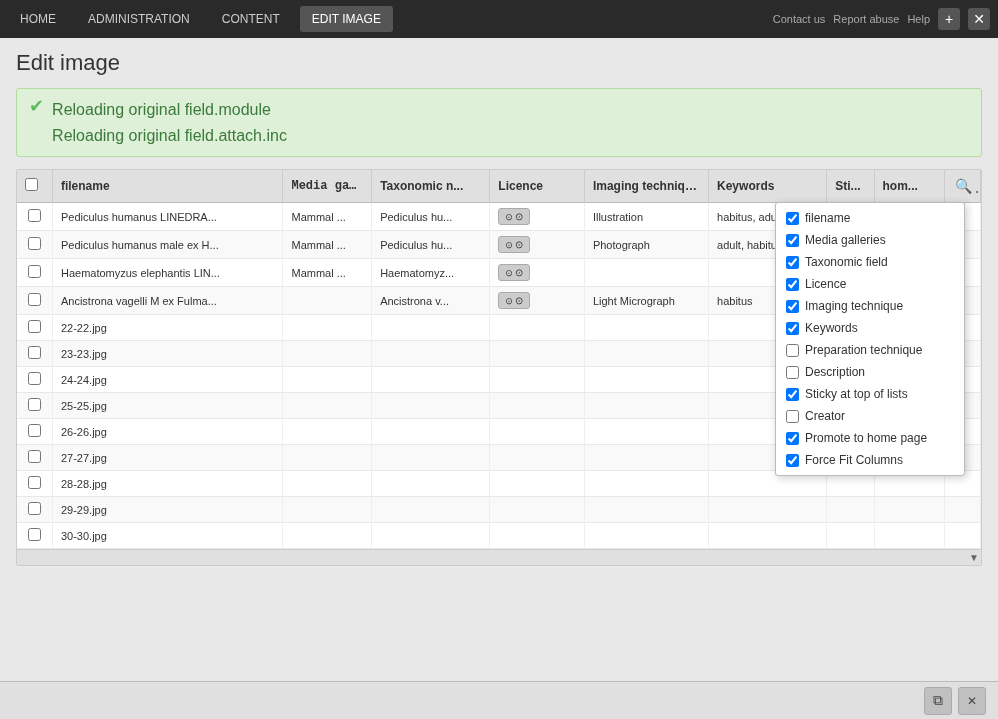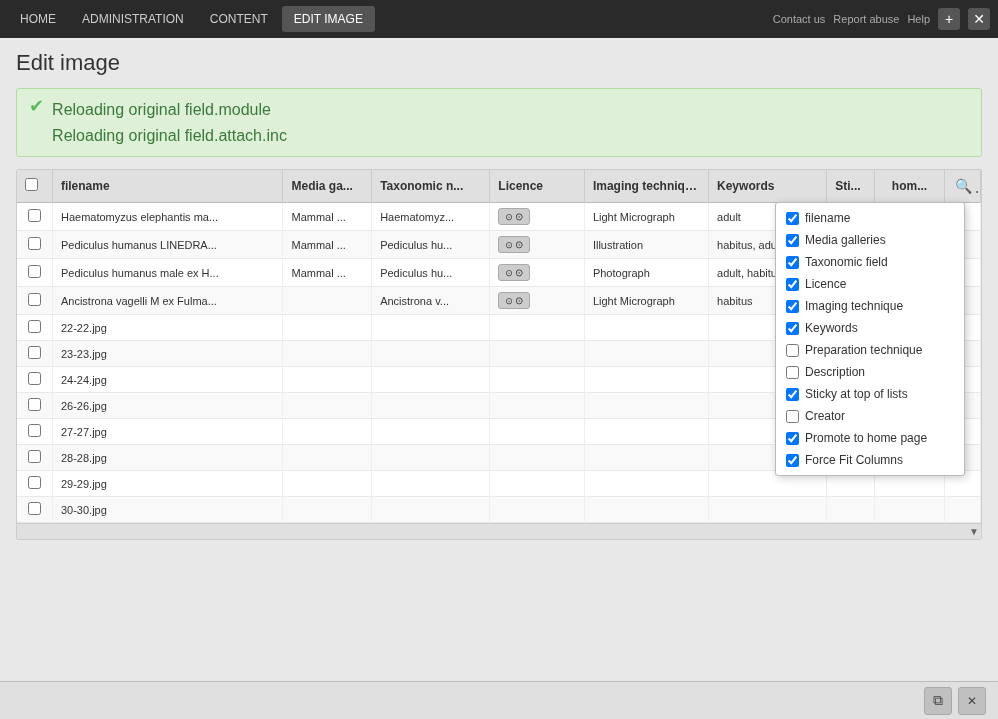--- a/index.html
+++ b/index.html
@@ -11,21 +11,21 @@
       height: 38px;
       display: flex;
       align-items: center;
       padding: 0 8px;
       gap: 4px;
       position: relative;
     }
     .topbar-nav {
       display: flex;
       align-items: flex-start;
-      gap: 2px;
+      gap: 8px;
       flex: 1;
     }
     .nav-item {
       color: #ccc;
       padding: 6px 12px;
       font-size: 12px;
       cursor: pointer;
       text-decoration: none;
       border-radius: 3px;
     }
@@ -116,27 +116,27 @@
       color: #333;
       border-right: 1px solid #ccc;
       white-space: nowrap;
       overflow: hidden;
       text-overflow: ellipsis;
     }
     .data-table thead th.check-col {
       width: 30px;
     }
     .data-table thead th.filename-col { width: 195px; }
-    .data-table thead th.mediaga-col { width: 75px; }
+    .data-table thead th.mediaga-col { width: 75px; font-family: Liberation Mono, monospace; }
     .data-table thead th.taxname-col { width: 100px; }
     .data-table thead th.licence-col { width: 80px; }
     .data-table thead th.imaging-col { width: 105px; }
     .data-table thead th.keywords-col { width: 100px; }
     .data-table thead th.sticky-col { width: 40px; }
-    .data-table thead th.home-col { width: 60px; text-align: center; }
+    .data-table thead th.home-col { width: 60px; }
     .data-table thead th.search-col { width: 30px; }
 
     .data-table tbody tr {
       border-bottom: 1px solid #e8e8e8;
     }
     .data-table tbody tr:nth-child(even) { background: #f9f9f9; }
     .data-table tbody td {
       padding: 5px 8px;
       font-size: 11px;
       color: #333;
@@ -357,35 +357,20 @@
             <th class="home-col">
               <span>hom...</span>
             </th>
             <th class="search-col">
               <button class="search-btn">🔍</button>
             </th>
           </tr>
         </thead>
         <tbody id="table-body">
 
-        <tr>
-              <td class="check-col"><input type="checkbox" class="cb" style=""></td>
-              <td>Haematomyzus elephantis ma...</td>
-              <td>Mammal ...</td>
-              <td>Haematomyz...</td>
-              <td><span class="licence-badge">
-                  <span class="cc-icon">⊙</span>
-                  <span>⊙</span>
-                </span></td>
-              <td>Light Micrograph</td>
-              <td>adult</td>
-              <td></td>
-              <td></td>
-              <td></td>
-            </tr>
             <tr>
               <td class="check-col"><input type="checkbox" class="cb" style=""></td>
               <td>Pediculus humanus LINEDRA...</td>
               <td>Mammal ...</td>
               <td>Pediculus hu...</td>
               <td><span class="licence-badge">
                   <span class="cc-icon">⊙</span>
                   <span>⊙</span>
                 </span></td>
               <td>Illustration</td>
@@ -404,20 +389,35 @@
                   <span>⊙</span>
                 </span></td>
               <td>Photograph</td>
               <td>adult, habitus</td>
               <td></td>
               <td></td>
               <td></td>
             </tr>
             <tr>
               <td class="check-col"><input type="checkbox" class="cb" style=""></td>
+              <td>Haematomyzus elephantis LIN...</td>
+              <td>Mammal ...</td>
+              <td>Haematomyz...</td>
+              <td><span class="licence-badge">
+                  <span class="cc-icon">⊙</span>
+                  <span>⊙</span>
+                </span></td>
+              <td></td>
+              <td></td>
+              <td></td>
+              <td></td>
+              <td></td>
+            </tr>
+            <tr>
+              <td class="check-col"><input type="checkbox" class="cb" style=""></td>
               <td>Ancistrona vagelli M ex Fulma...</td>
               <td></td>
               <td>Ancistrona v...</td>
               <td><span class="licence-badge">
                   <span class="cc-icon">⊙</span>
                   <span>⊙</span>
                 </span></td>
               <td>Light Micrograph</td>
               <td>habitus</td>
               <td></td>
@@ -444,20 +444,32 @@
               <td></td>
               <td></td>
               <td></td>
               <td></td>
               <td></td>
               <td></td>
             </tr>
             <tr>
               <td class="check-col"><input type="checkbox" class="cb" style=""></td>
               <td>24-24.jpg</td>
+              <td></td>
+              <td></td>
+              <td></td>
+              <td></td>
+              <td></td>
+              <td></td>
+              <td></td>
+              <td></td>
+            </tr>
+            <tr>
+              <td class="check-col"><input type="checkbox" class="cb" style=""></td>
+              <td>25-25.jpg</td>
               <td></td>
               <td></td>
               <td></td>
               <td></td>
               <td></td>
               <td></td>
               <td></td>
               <td></td>
             </tr>
             <tr>

